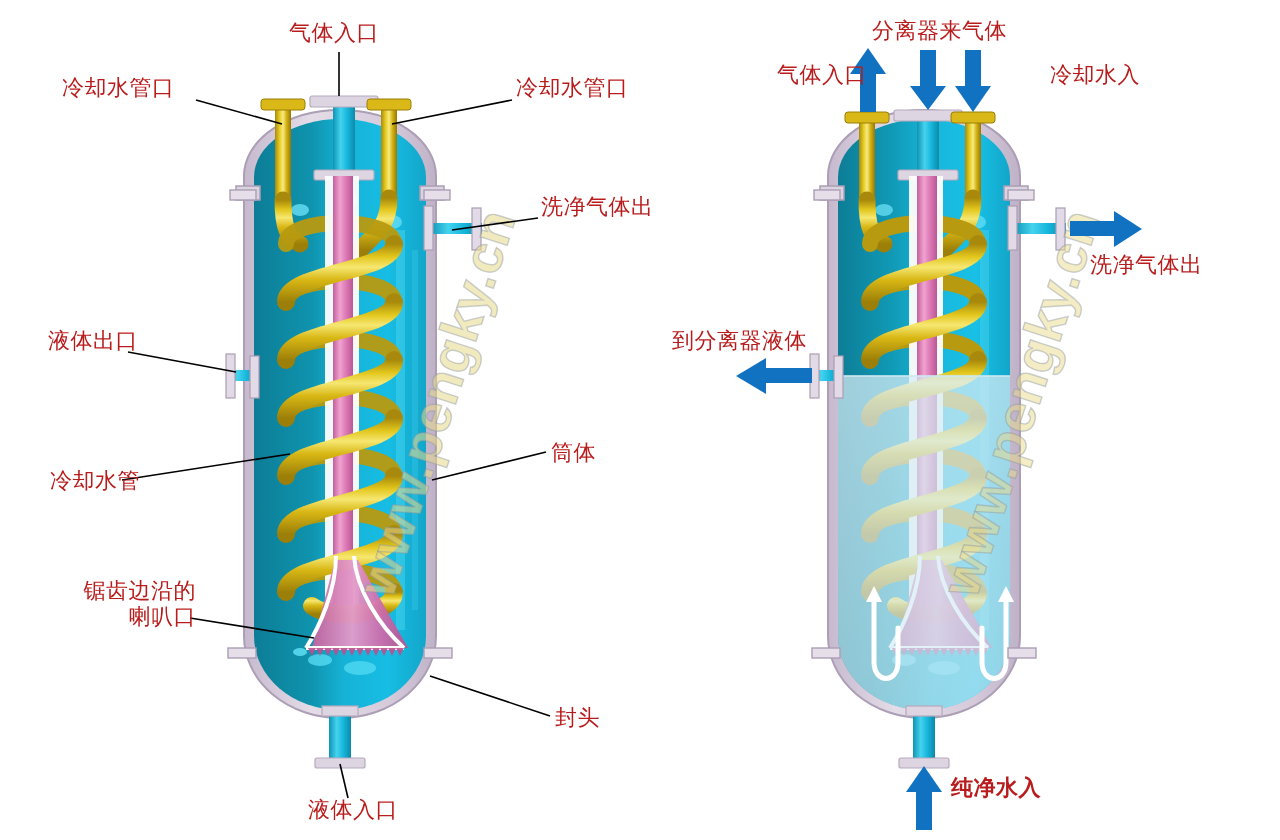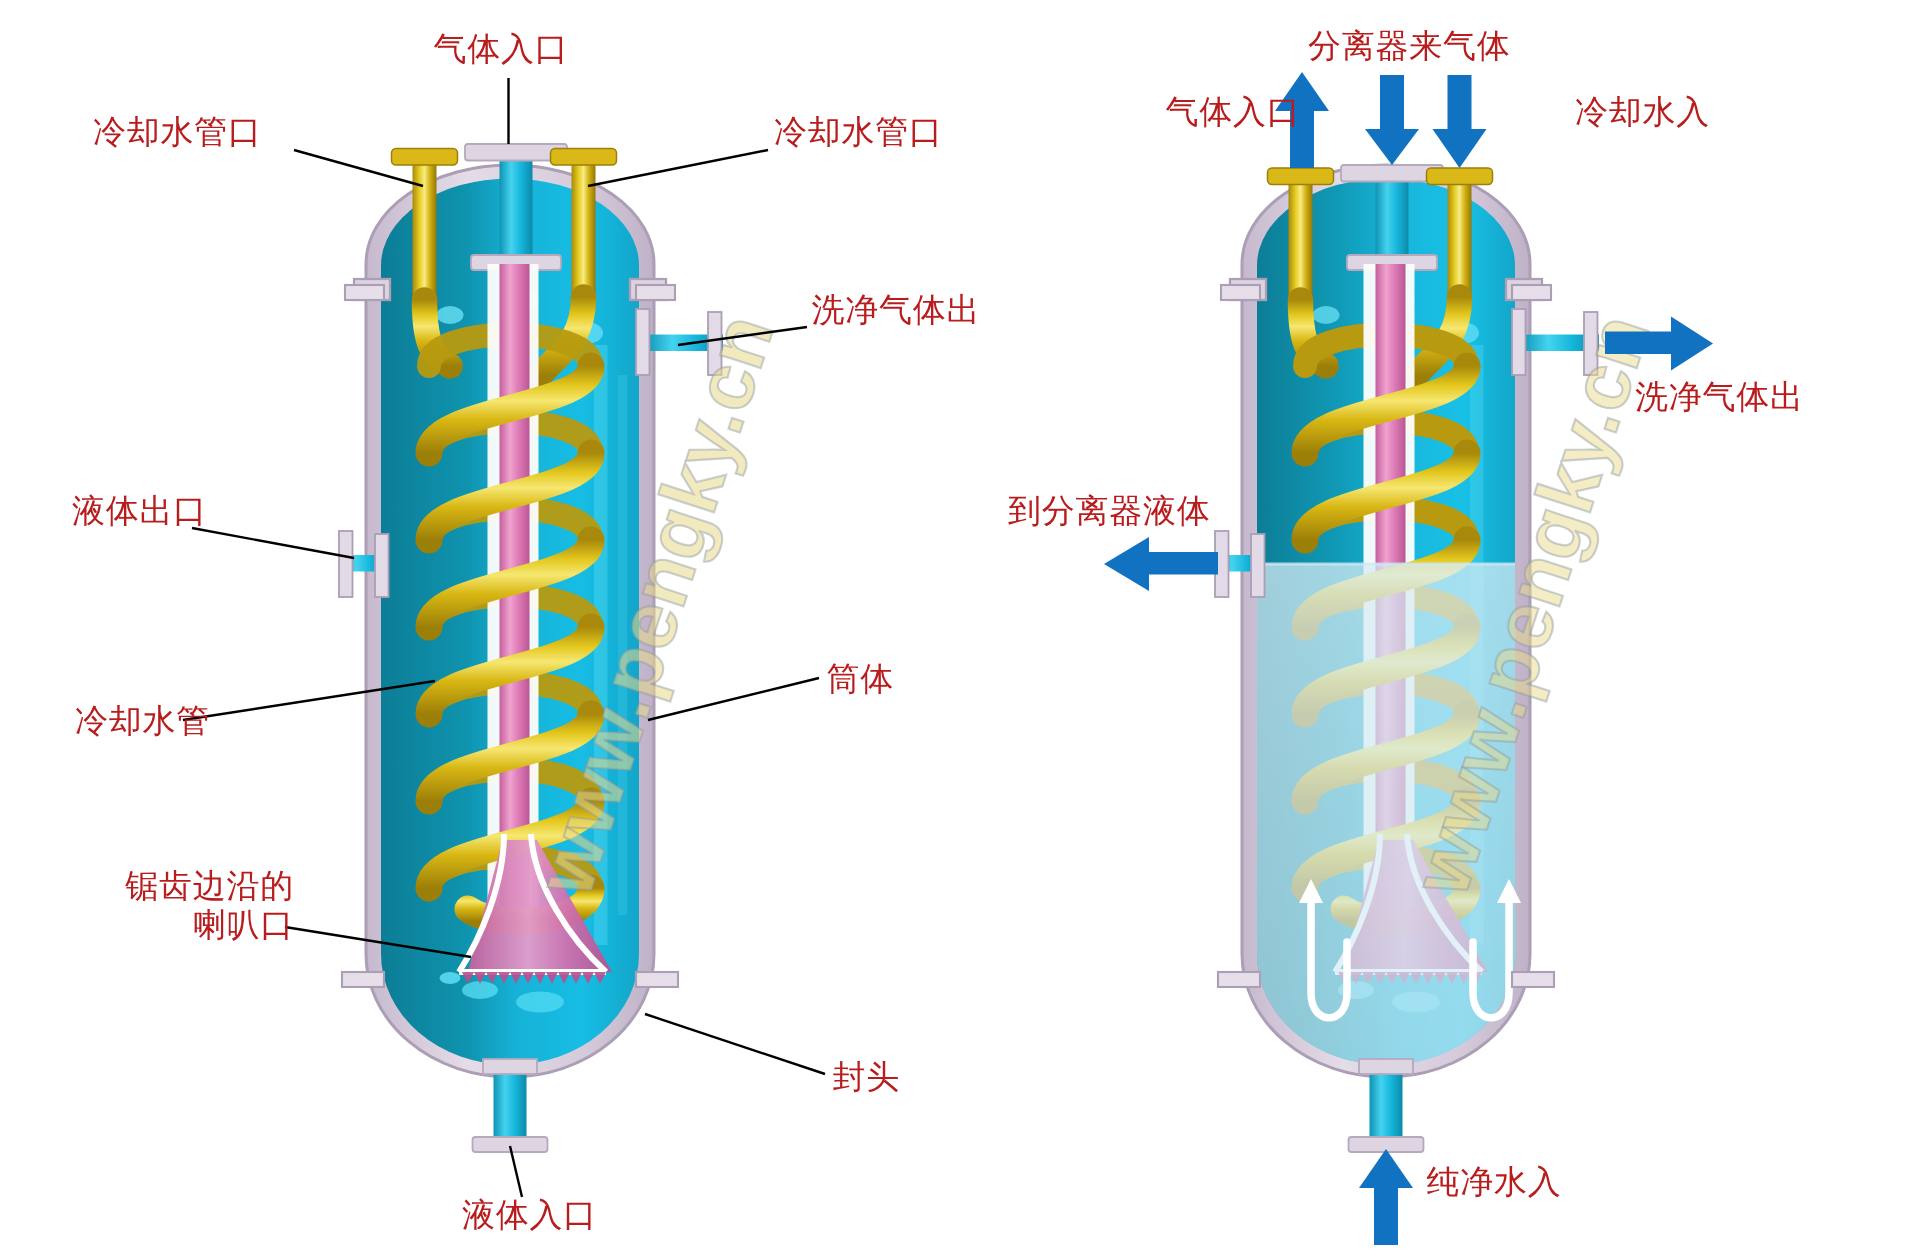--- a/index.html
+++ b/index.html
@@ -362,15 +362,15 @@
 </div>
 <div class="lbl" style="left:551px;top:440px;">筒体</div>
 <div class="lbl" style="left:555px;top:705px;text-align:right;">封头</div>
 <div class="lbl" style="left:308px;top:797px;">液体入口</div>
 
 <div class="lbl" style="left:872px;top:18px;">分离器来气体</div>
 <div class="lbl" style="left:777px;top:62px;">气体入口</div>
 <div class="lbl" style="left:1019px;top:62px;margin-left:31px;">冷却水入</div>
 <div class="lbl" style="left:1090px;top:252px;">洗净气体出</div>
 <div class="lbl" style="left:660px;top:328px;margin-left:12px;">到分离器液体</div>
-<div class="lbl" style="left:951px;top:775px;">纯净水入</div>
+<div class="lbl" style="left:951px;top:775px;font-weight:bold;">纯净水入</div>
 
 </div>
 
 </body></html>

